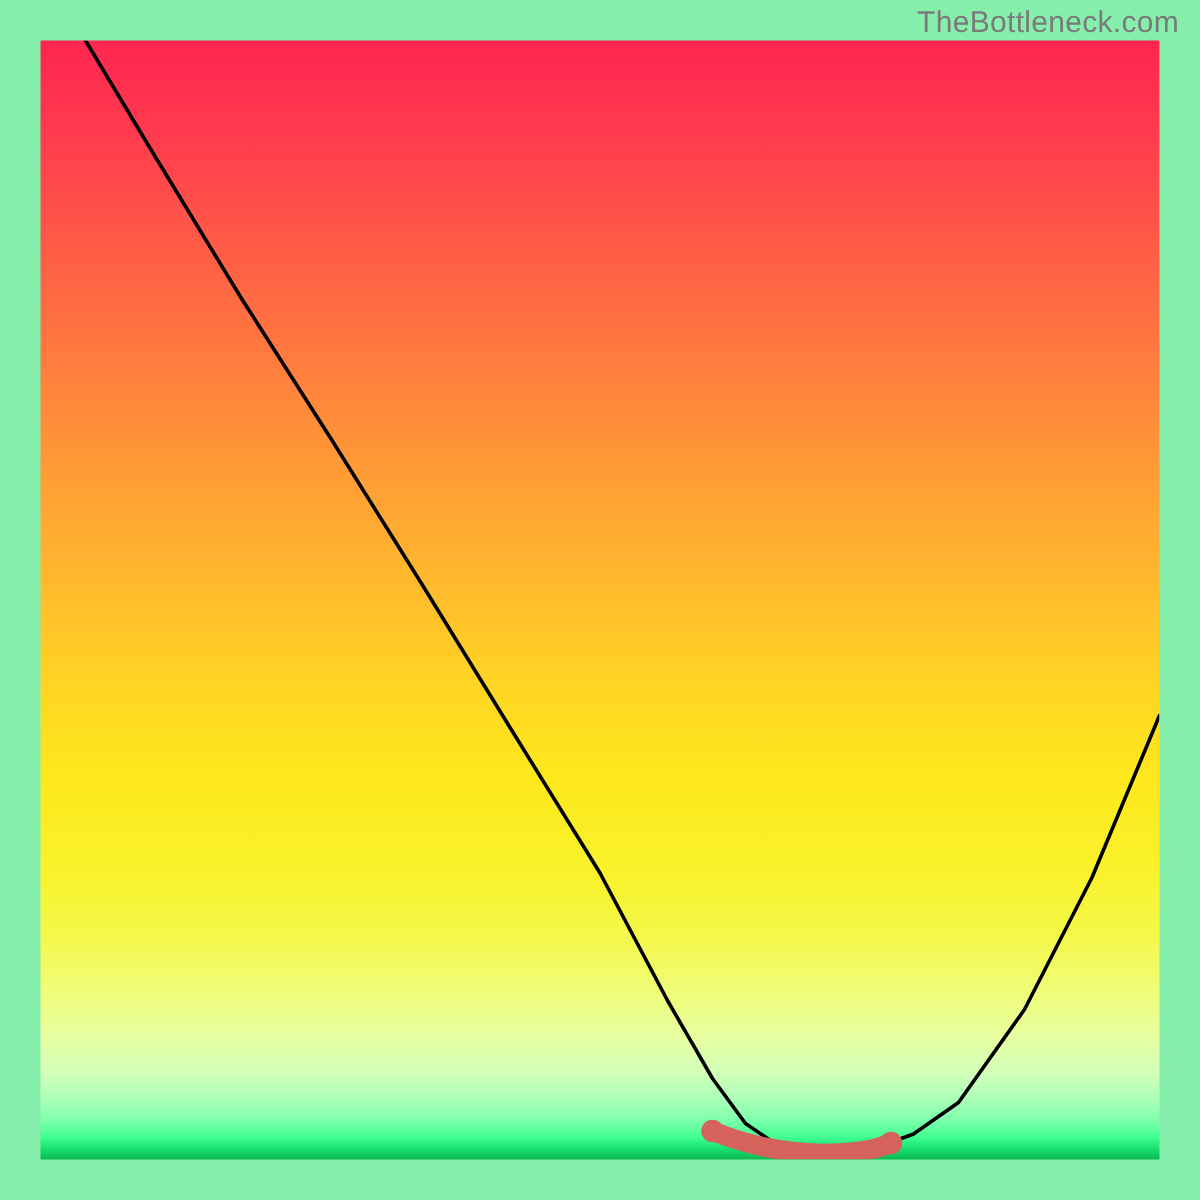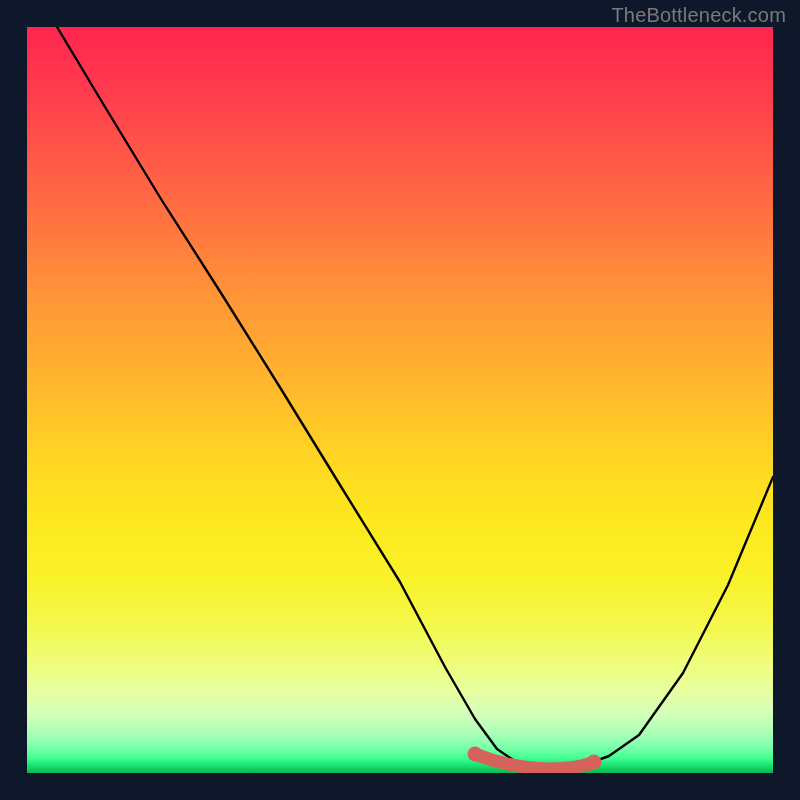--- a/index.html
+++ b/index.html
@@ -7,21 +7,21 @@
     padding: 0;
     width: 800px;
     height: 800px;
     background: #000;
     font-family: Arial, Helvetica, sans-serif;
   }
   .stage {
     position: relative;
     width: 800px;
     height: 800px;
-    background: #0f172a;
+    background: #86efac;
   }
   .watermark {
     position: absolute;
     top: 4px;
     right: 14px;
     color: #7a7a7a;
     font-size: 20px;
     letter-spacing: 0.2px;
     font-weight: 500;
   }

